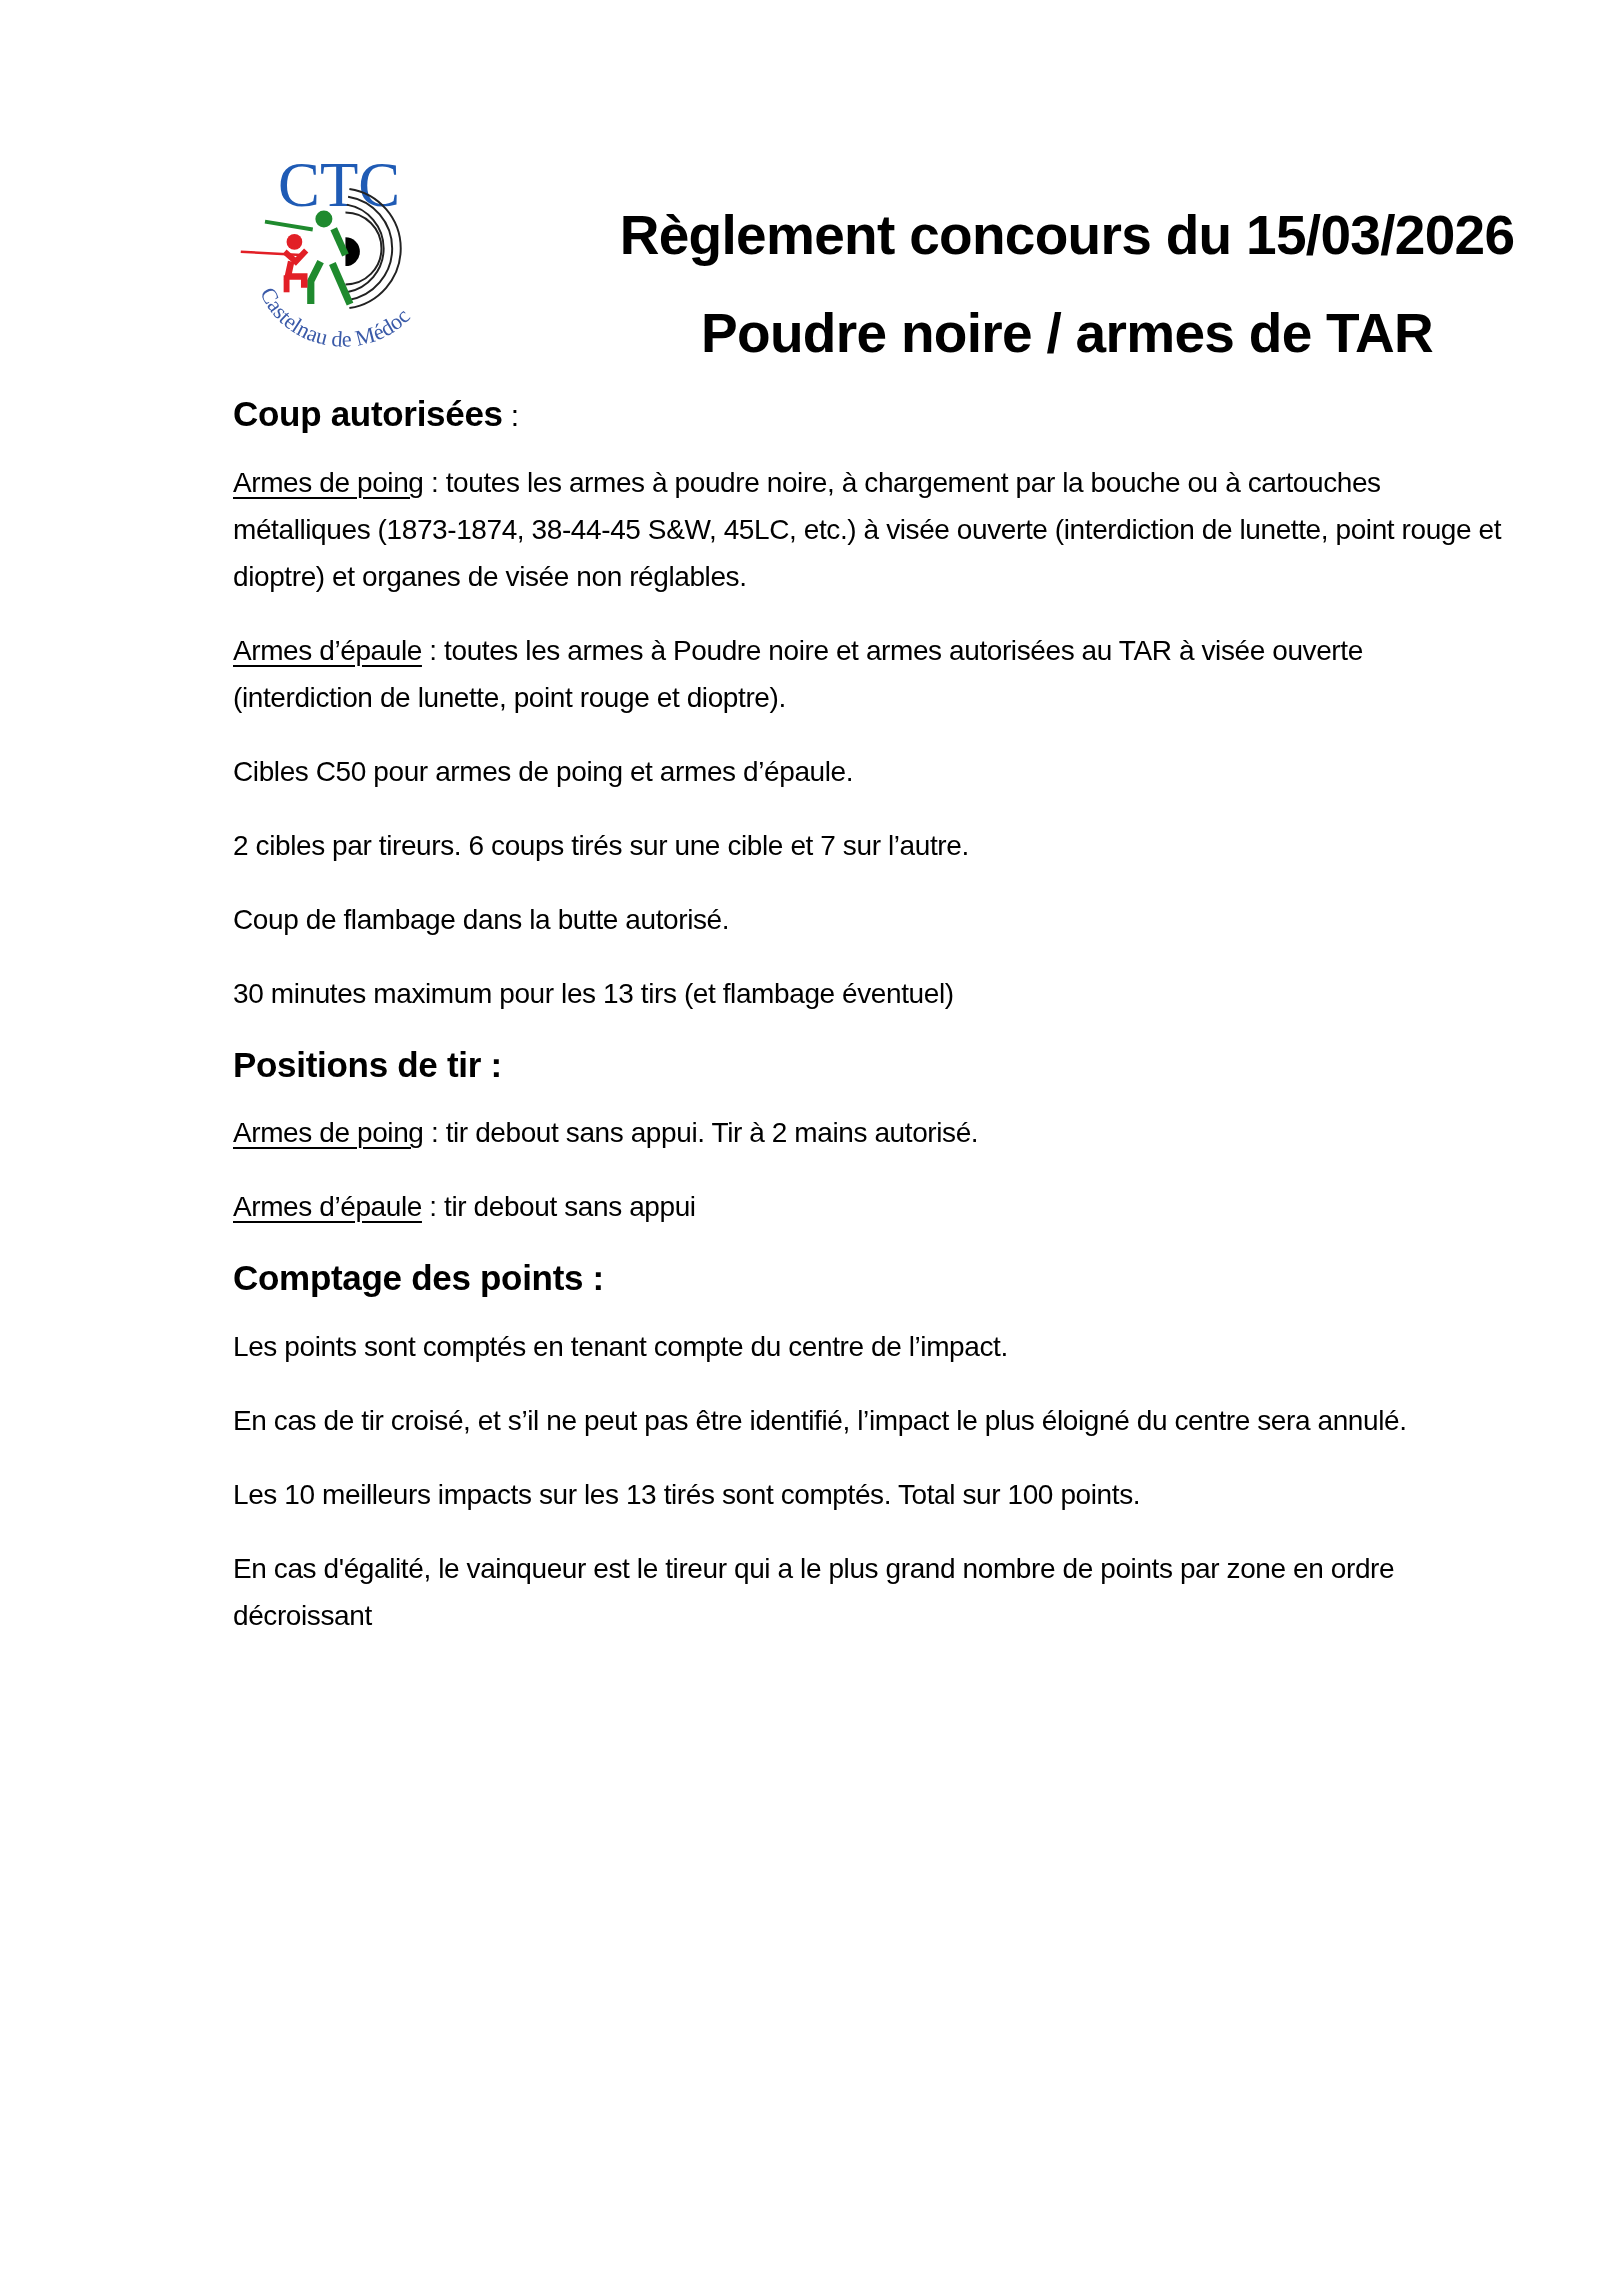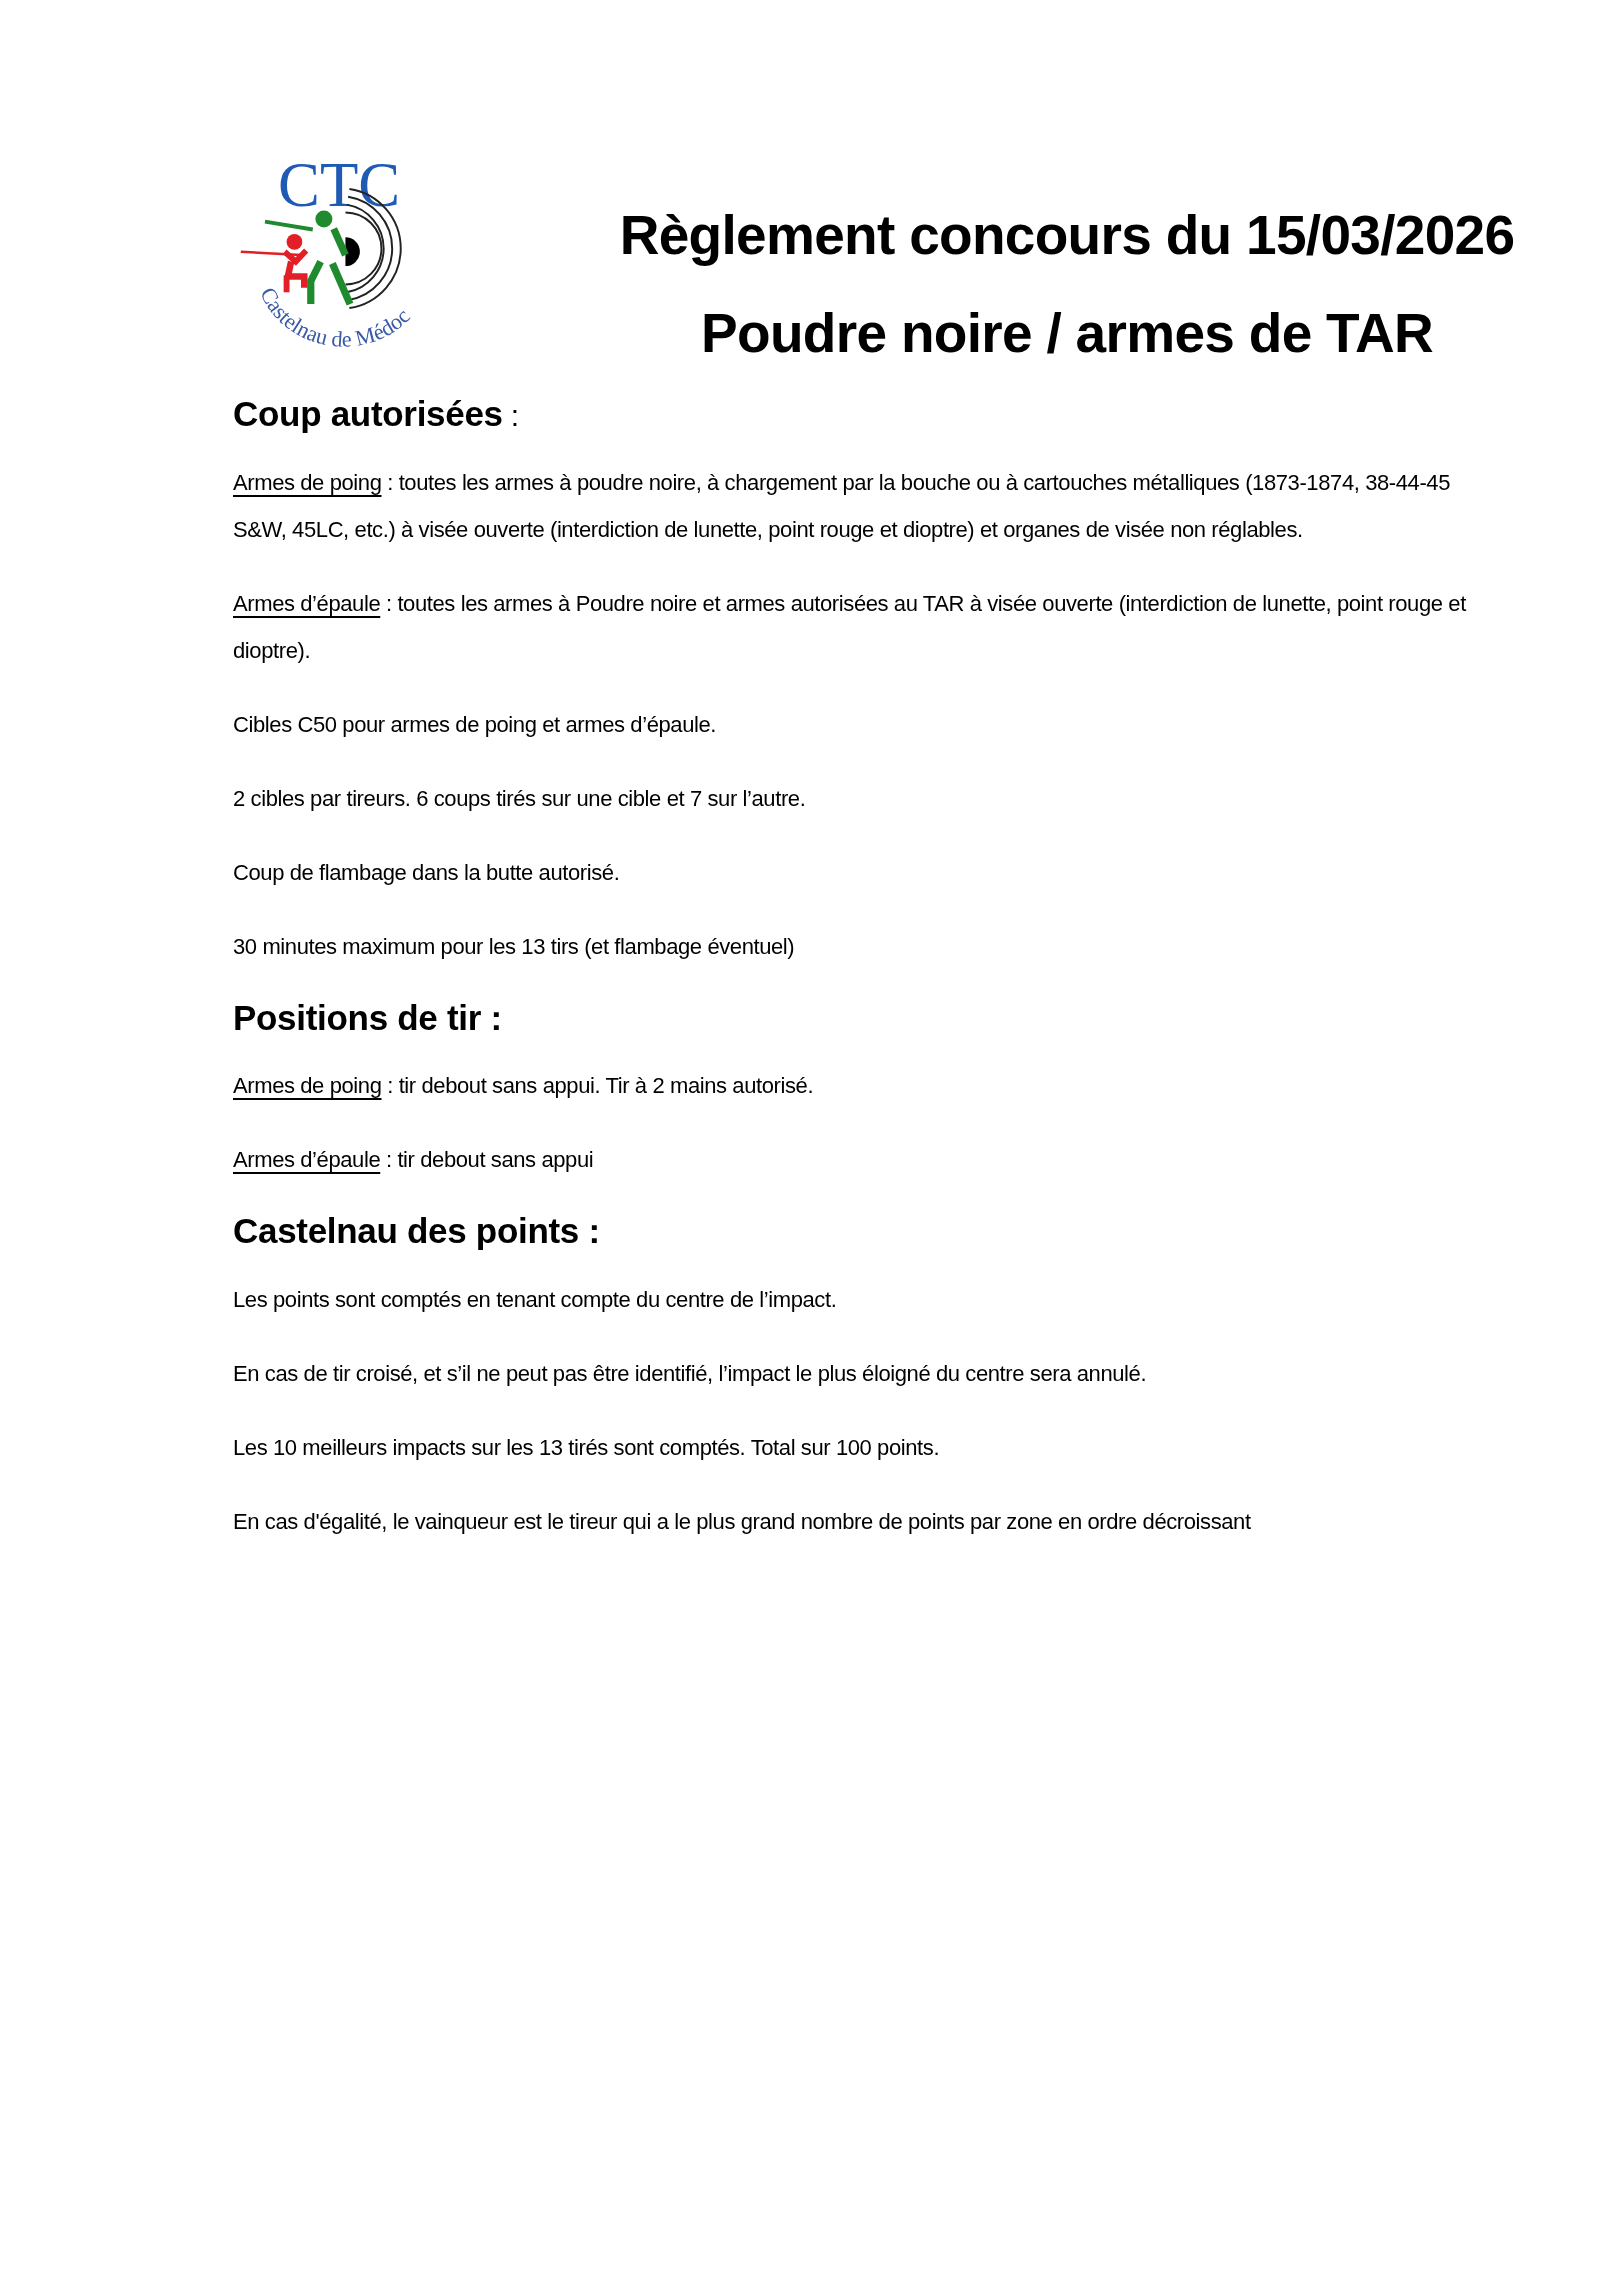--- a/index.html
+++ b/index.html
@@ -6,21 +6,21 @@
   body { width:1623px; height:2295px; position:relative; overflow:hidden;
          font-family:"Liberation Sans", sans-serif; color:#000; }
   .logo { position:absolute; left:229px; top:147px; width:229px; height:216px; }
   .title { position:absolute; left:576px; width:982px; text-align:center;
            font-weight:bold; font-size:55px; letter-spacing:-0.7px; line-height:1; }
   .title1 { top:208px; }
   .title2 { top:306px; }
   .content { position:absolute; left:233px; top:393px; width:1276px; }
   .h { font-weight:bold; font-size:35px; letter-spacing:-0.3px; line-height:1.2; margin:0 0 23.6px 0; }
   .h .colon-light { font-weight:normal; font-size:30px; }
-  .p { font-size:22px; line-height:47px; letter-spacing:-0.4px; margin:0 0 27px 0; }
+  .p { font-size:28px; line-height:47px; letter-spacing:-0.4px; margin:0 0 27px 0; }
   .u { text-decoration:underline; text-underline-offset:4.6px; text-decoration-thickness:2px; }
 </style>
 </head>
 <body>
 
 <div class="logo">
   <svg width="229" height="216" viewBox="0 0 350 330">
     <defs>
       <path id="arc" d="M 40 190 A 130 120 0 0 0 310 170"></path>
     </defs>
@@ -64,19 +64,19 @@
 
   <div class="p">Cibles C50 pour armes de poing et armes d’épaule.</div>
   <div class="p">2 cibles par tireurs. 6 coups tirés sur une cible et 7 sur l’autre.</div>
   <div class="p">Coup de flambage dans la butte autorisé.</div>
   <div class="p">30 minutes maximum pour les 13 tirs (et flambage éventuel)</div>
 
   <div class="h">Positions de tir :</div>
   <div class="p"><span class="u">Armes de poing</span><span> : tir debout sans appui. Tir à 2 mains autorisé.</span></div>
   <div class="p"><span class="u">Armes d’épaule</span><span> : tir debout sans appui</span></div>
 
-  <div class="h">Castelnau des points :</div>
+  <div class="h">Comptage des points :</div>
   <div class="p">Les points sont comptés en tenant compte du centre de l’impact.</div>
   <div class="p">En cas de tir croisé, et s’il ne peut pas être identifié, l’impact le plus éloigné du centre sera annulé.</div>
   <div class="p">Les 10 meilleurs impacts sur les 13 tirés sont comptés. Total sur 100 points.</div>
   <div class="p">En cas d'égalité, le vainqueur est le tireur qui a le plus grand nombre de points par zone en ordre décroissant</div>
 </div>
 
 
 </body></html>

